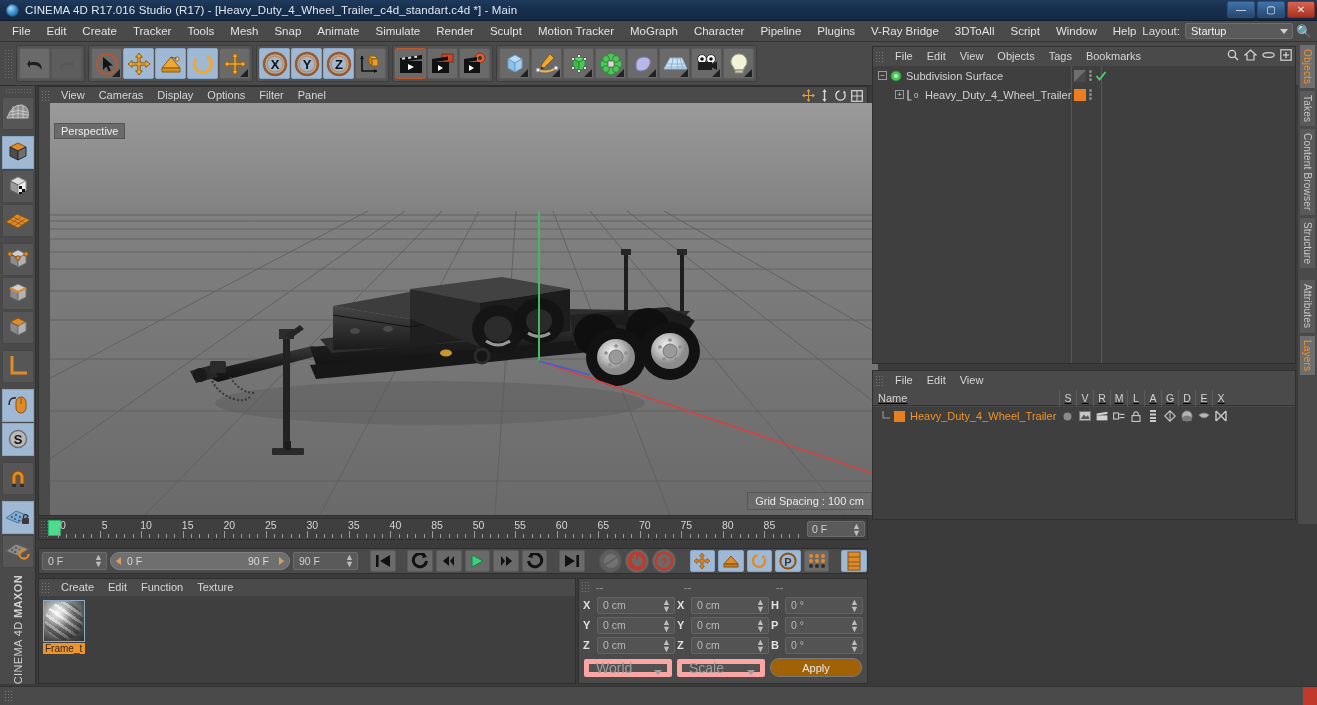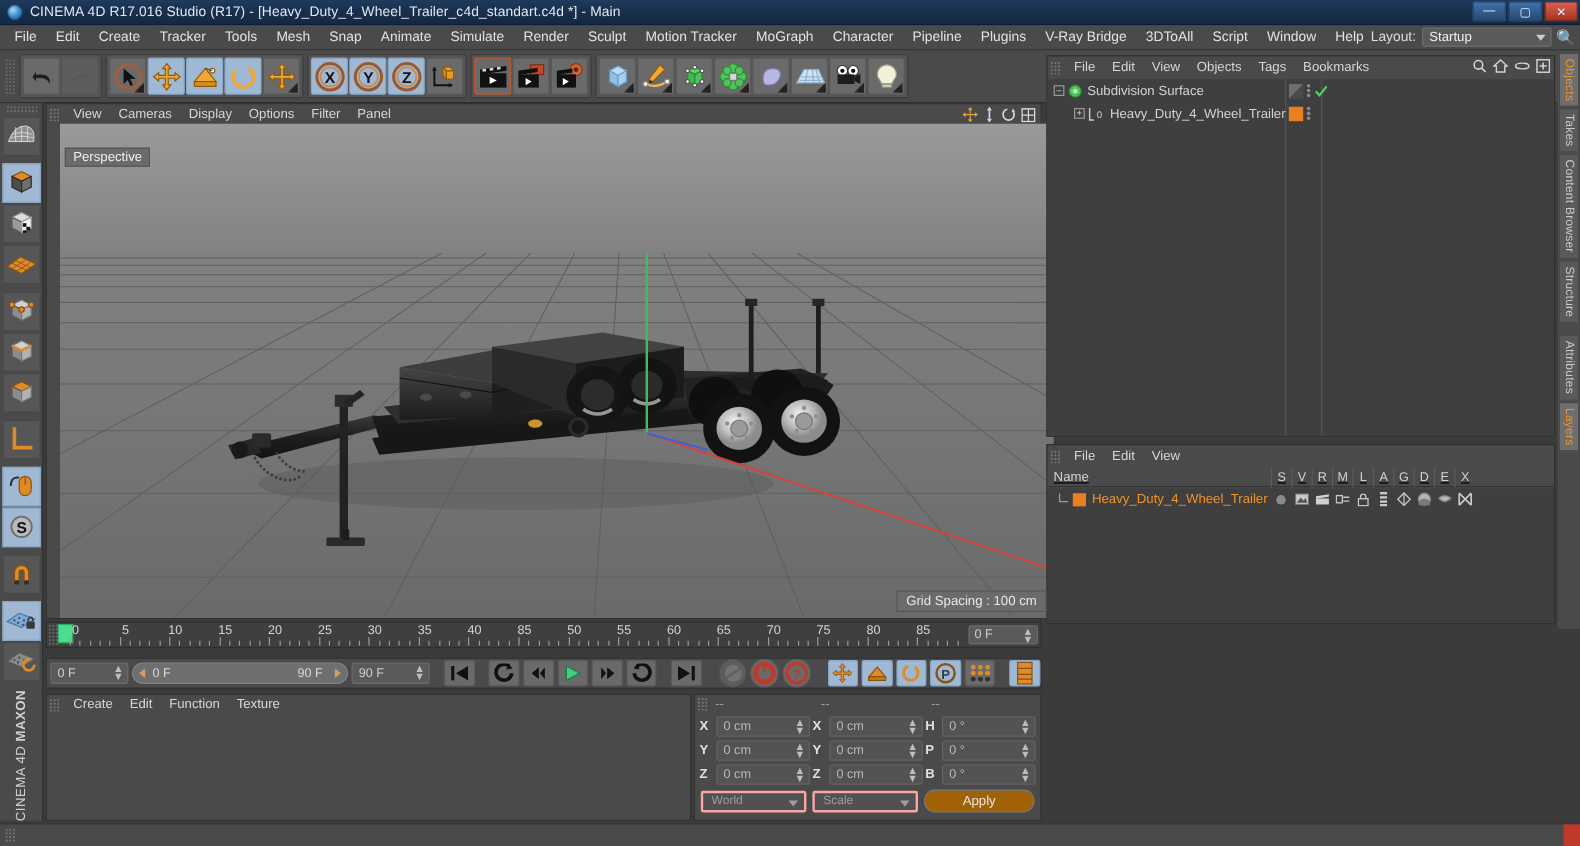--- a/index.html
+++ b/index.html
@@ -214,22 +214,22 @@
   .co-rows { padding:1px 4px 0 4px; }
   .co-row { display:flex; align-items:center; height:20px; gap:2px; }
   .co-lbl { width:12px; color:#e0e0e0; font-size:11px; font-weight:bold; text-align:left; }
   .co-in {
     flex:1; height:17px; background:#535353; border:1px solid #636363;
     color:#b9b9b9; font-size:10.5px; display:flex; align-items:center;
     padding-left:5px; position:relative; border-radius:2px;
   }
   .co-foot { display:flex; align-items:center; gap:5px; padding:3px 5px 0 5px; }
   .co-sel {
-    width:88px; height:18px; background:#515151; border:2px solid #fca5a5;
-    color:#9d9d9d; font-size:10px; display:flex; align-items:center; padding-left:7px;
+    width:88px; height:18px; background:#515151; border:5px solid #fca5a5;
+    color:#9d9d9d; font-size:14px; display:flex; align-items:center; padding-left:7px;
     position:relative; border-radius:2px;
   }
   .co-sel .caret { position:absolute; right:5px; top:6px;
     border-left:4px solid transparent;border-right:4px solid transparent;border-top:5px solid #9d9d9d; }
   .co-apply {
     flex:1; height:19px; border-radius:9px; background:#a16207; border:1px solid #787878;
     color:#e8e8e8; font-size:11px; display:flex; align-items:center; justify-content:center;
   }
 
   
@@ -1157,20 +1157,26 @@
 <div class="matman">
   <div class="mm-bar">
     <div class="vp-grip"></div>
     <div id="mm-menus" style="display:flex;">
         <div class="mm-menu">Create</div>
         <div class="mm-menu">Edit</div>
         <div class="mm-menu">Function</div>
         <div class="mm-menu">Texture</div>
       </div>
   </div>
+  <div class="mm-body">
+    <div class="mat-chip">
+      <div class="mat-prev"></div>
+      <div class="mat-name">Frame_t</div>
+    </div>
+  </div>
 </div>
 
 <div class="coords">
   <div class="co-bar">
     <div class="co-grip"></div>
     <div class="co-dash" style="width:88px;">--</div>
     <div class="co-dash" style="width:92px;">--</div>
     <div class="co-dash">--</div>
   </div>
   <div class="co-rows">

